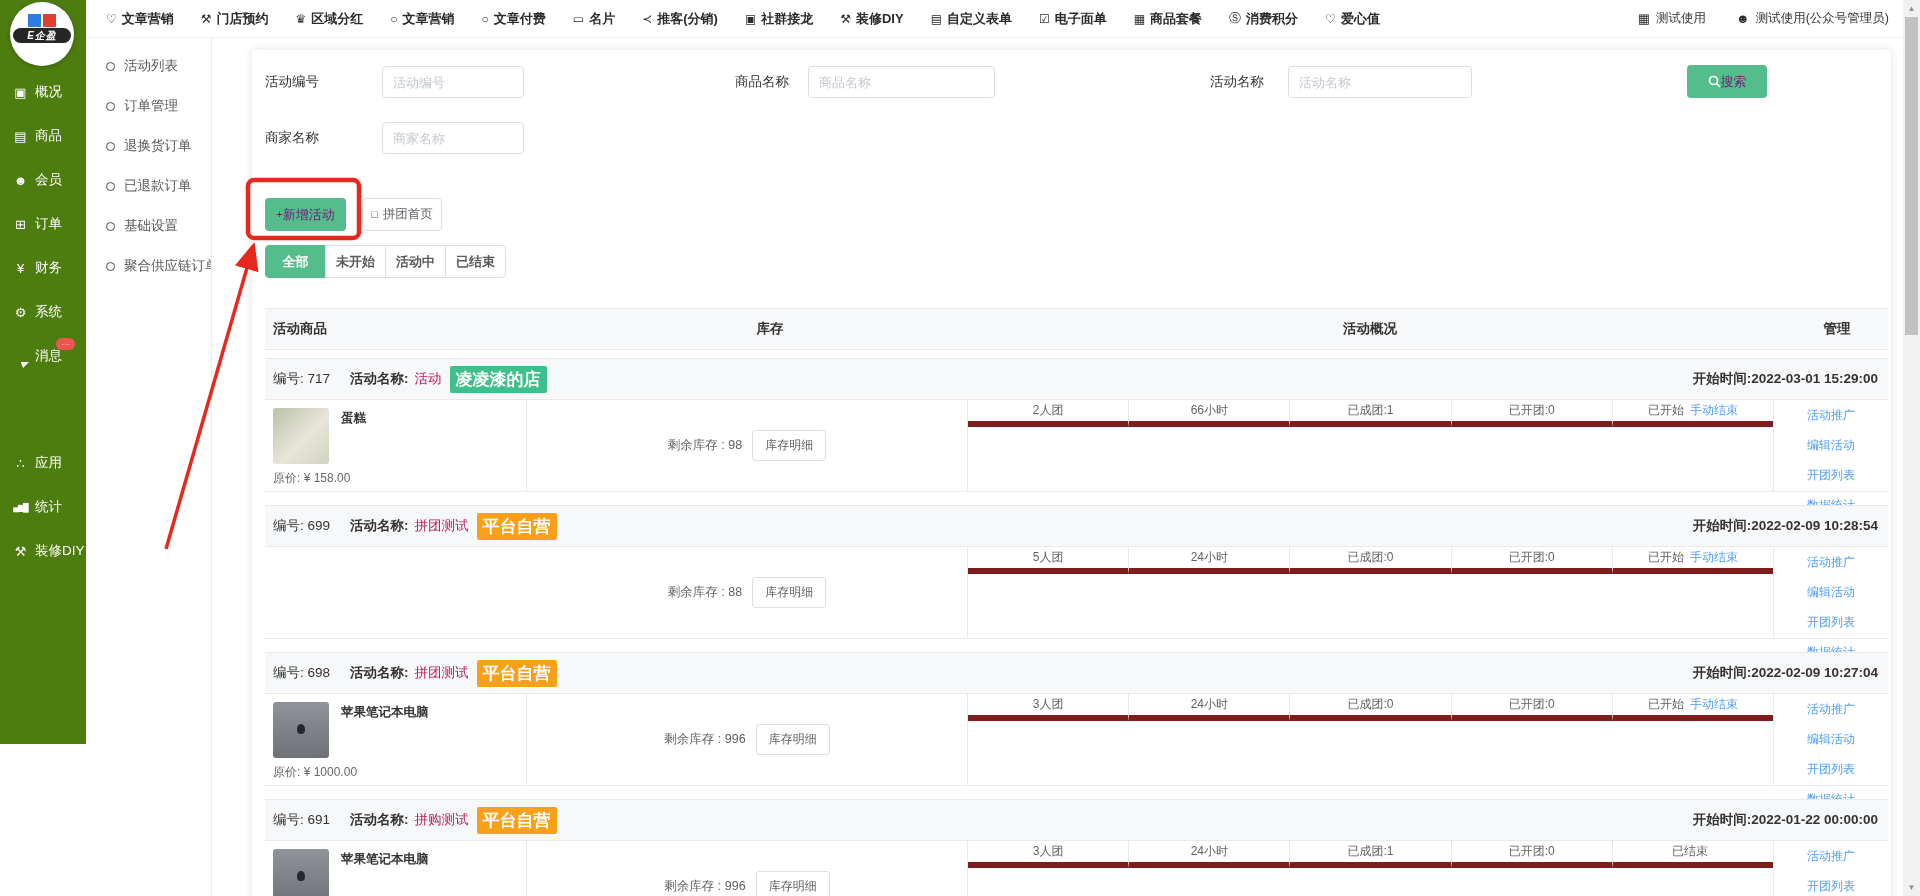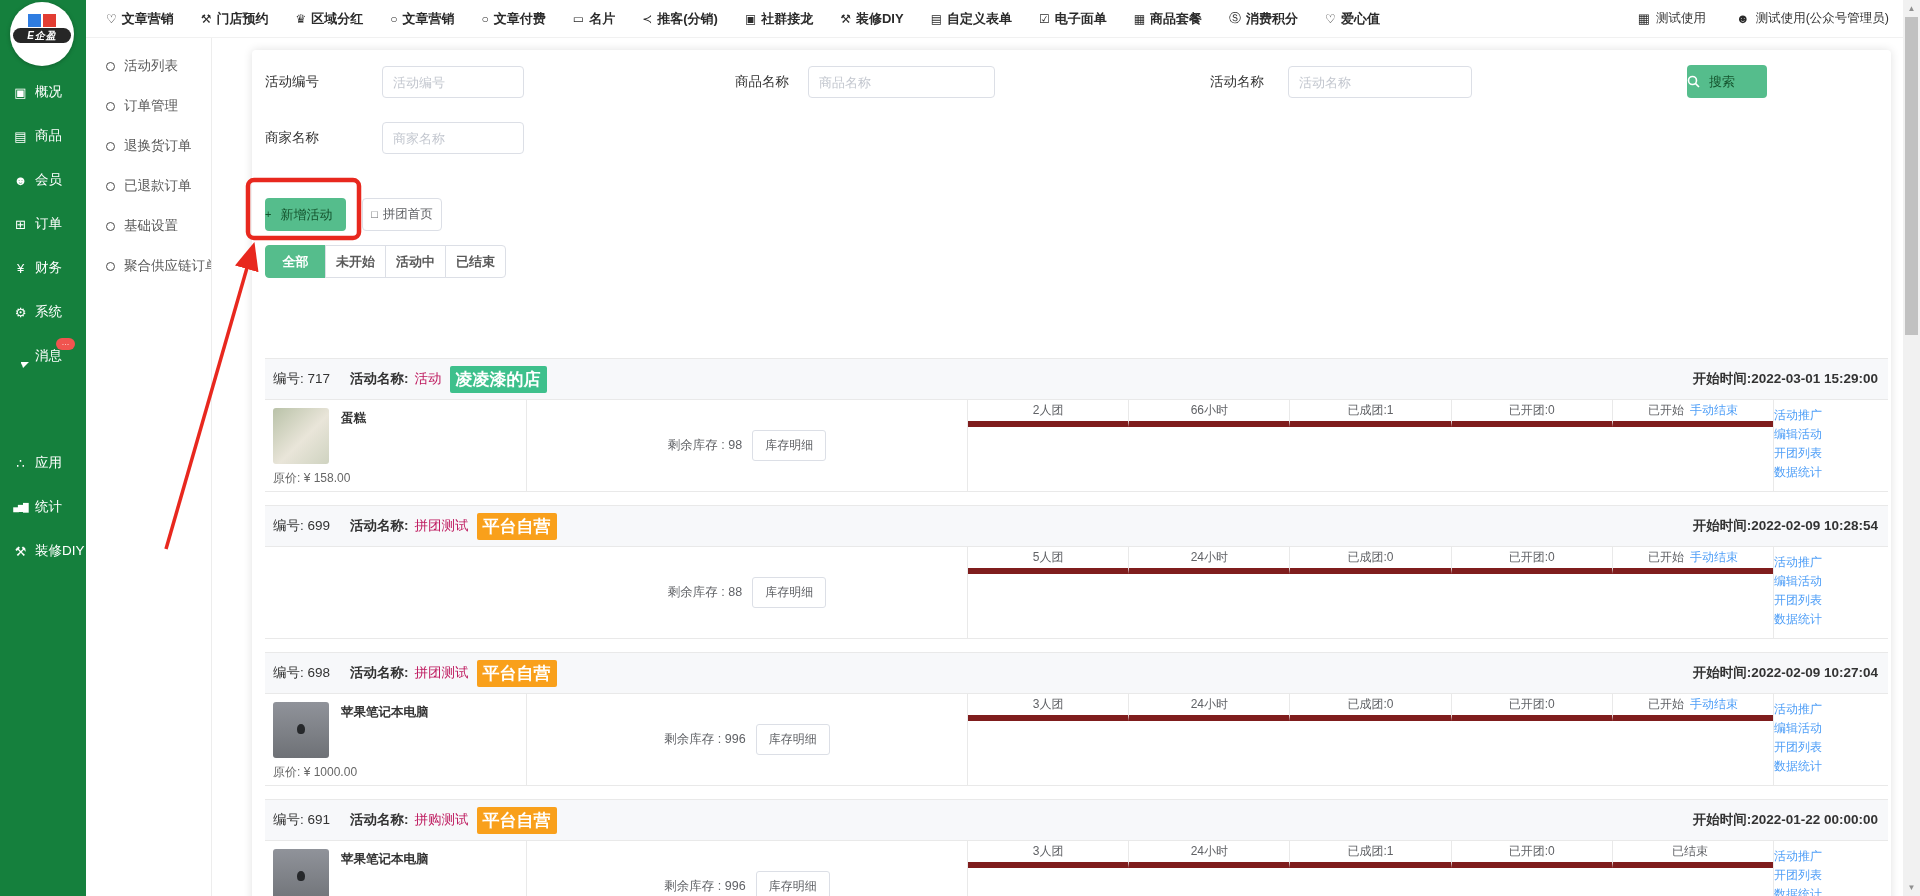--- a/index.html
+++ b/index.html
@@ -12,21 +12,21 @@
     display:flex; align-items:center; border-bottom:1px solid #f1f1f1; z-index:5; }
   .nav-wrap { display:flex; align-items:center; margin-left:20px; }
   .nav-item { display:flex; align-items:center; gap:5px; margin-right:27px; cursor:pointer;
     font-size:13px; font-weight:700; color:#2b2b2b; white-space:nowrap; }
   .nico { font-size:12px; font-weight:400; color:#2b2b2b; }
   .top-right { margin-left:auto; margin-right:14px; display:flex; align-items:center; gap:30px; }
   .tr-item { display:flex; align-items:center; gap:6px; font-size:12.5px; color:#333; cursor:pointer; white-space:nowrap; }
   .tr-item .nico { font-size:13px; }
 
   
-  .sidebar { position:absolute; left:0; top:0; width:86px; height:896px; background:#15803d; z-index:6; }
+  .sidebar { position:absolute; left:0; top:0; width:86px; height:744px; background:#4d7c0f; z-index:6; }
   .logo { position:absolute; left:10px; top:2px; width:64px; height:64px; border-radius:50%;
     background:#fff; box-shadow:0 1px 4px rgba(0,0,0,.25); z-index:7; }
   .logo-blocks { position:absolute; left:18px; top:12px; width:28px; height:28px; display:grid;
     grid-template-columns:13px 13px; grid-template-rows:13px 13px; gap:2px; }
   .lb1{background:#2f7de1}.lb2{background:#e23d33}.lb3{background:#f5b01e}.lb4{background:#4cb050}
   .logo-banner { position:absolute; left:3px; top:26px; width:58px; height:15px; background:#262626;
     border-radius:8px; color:#fff; font-size:10px; font-weight:700; font-style:italic;
     display:flex; align-items:center; justify-content:center; letter-spacing:1px; }
   .side-list { position:absolute; left:0; top:70px; width:86px; }
   .side-item { height:44px; display:flex; align-items:center; padding-left:13px; gap:7px;
@@ -47,22 +47,22 @@
     font-size:13.5px; color:#595959; cursor:pointer; white-space:nowrap; overflow:hidden; }
   .ring { width:9px; height:9px; border:1.5px solid #4d4d4d; border-radius:50%; flex:0 0 auto; }
 
   
   .card { position:absolute; left:252px; top:50px; width:1639px; height:860px; background:#fff;
     border-radius:4px; box-shadow:0 0 10px rgba(0,0,0,.12); z-index:2; }
   .f-label { position:absolute; font-size:13.5px; color:#333; line-height:32px; }
   .f-input { position:absolute; height:32px; border:1px solid #dcdfe6; border-radius:4px;
     padding:0 10px; font-size:13px; color:#333; background:#fff; outline:none; }
   .f-input::placeholder { color:#c3c7cf; }
-  .btn-green { position:absolute; background:#55bd8c; color:#14532d; border:none; border-radius:4px;
-    font-size:13px; display:flex; align-items:center; gap:9px; cursor:pointer; }
+  .btn-green { position:absolute; background:#55bd8c; color:#701a75; border:none; border-radius:4px;
+    font-size:13px; display:flex; align-items:center; justify-content:center; gap:0; cursor:pointer; }
   .btn-plain { position:absolute; background:#fff; color:#606266; border:1px solid #dcdfe6; border-radius:4px;
     font-size:12.5px; display:flex; align-items:center; justify-content:center; gap:5px; cursor:pointer; }
   .bico { font-size:11px; line-height:1; }
 
   .tabs { position:absolute; left:13px; top:195px; display:flex; border-radius:15px;font-weight:bold; }
   .tab { width:61px; height:33px; line-height:31px; text-align:center; font-size:13px; color:#5a5a5a;
     background:#fff; border:1px solid #dcdfe6; margin-left:-1px; cursor:pointer; }
   .tab:first-child { margin-left:0; border-top-left-radius:4px; border-bottom-left-radius:4px; }
   .tab:last-child { border-top-right-radius:4px; border-bottom-right-radius:4px; }
   .tab.active { background:#55bd8c; border-color:#55bd8c; color:#fff; }
@@ -95,21 +95,21 @@
   .c2 { position:absolute; left:262px; top:0; width:441px; height:100%; border-right:1px solid #e9e9e9;
     display:flex; align-items:center; justify-content:center; gap:10px; font-size:12.5px; color:#606266; }
   .stock-btn { background:#fff; border:1px solid #dcdfe6; border-radius:3px; padding:6px 12px;
     font-size:12px; color:#606266; cursor:pointer; }
   .ovgrid { position:absolute; left:703px; top:0; width:805px; height:27px; display:flex; }
   .ovcell { flex:1; display:flex; align-items:center; justify-content:center; gap:6px;
     border-right:1px solid #e9e9e9; border-bottom:6px solid #7f1d1d; font-size:12px; color:#606266; }
   .ovcell:last-child { border-right:none; }
   .blue-link { color:#4e9ef7; cursor:pointer; }
   .c4 { position:absolute; left:1508px; top:0; width:115px; height:100%; border-left:1px solid #e9e9e9;
-    display:flex; flex-direction:column; align-items:flex-start; padding-top:7px; gap:3px; }
+    display:flex; flex-direction:column; align-items:center; padding-top:7px; gap:14px; }
   .c4 span { font-size:12px; color:#4e9ef7; line-height:16px; cursor:pointer; }
 
   
   .vscroll { position:absolute; right:0; top:0; width:17px; height:896px; background:#f1f1f1; z-index:9; }
   .v-arrow { position:absolute; left:0; width:17px; text-align:center; font-size:8px; color:#8f8f8f; cursor:pointer; }
   .v-up { top:4px; } .v-down { bottom:4px; }
   .v-thumb { position:absolute; left:2px; top:17px; width:13px; height:318px; background:#c1c1c1; cursor:pointer; }
 
   
   .annotation { position:absolute; left:0; top:0; width:1920px; height:896px; z-index:40; pointer-events:none; }
@@ -300,20 +300,26 @@
       <span>拼团首页</span>
     </button>
 
     <div class="tabs">
       <div class="tab active">全部</div>
       <div class="tab">未开始</div>
       <div class="tab">活动中</div>
       <div class="tab">已结束</div>
     </div>
 
+    <div class="thead">
+      <span class="th" style="left:8px;">活动商品</span>
+      <span class="th" style="left:460px;width:90px;text-align:center;">库存</span>
+      <span class="th" style="left:1060px;width:90px;text-align:center;">活动概况</span>
+      <span class="th" style="left:1527px;width:90px;text-align:center;">管理</span>
+    </div>
 
     <div class="grp-head" style="top:308px;">
       <span class="g-id">编号: 717</span>
       <span class="g-nlab">活动名称:</span>
       <span class="g-nval">活动</span>
       <span class="badge badge-green">凌凌漆的店</span>
       <span class="g-start">开始时间:2022-03-01 15:29:00</span>
     </div>
     <div class="grp-body" style="top:350px;">
       <div class="c1">

